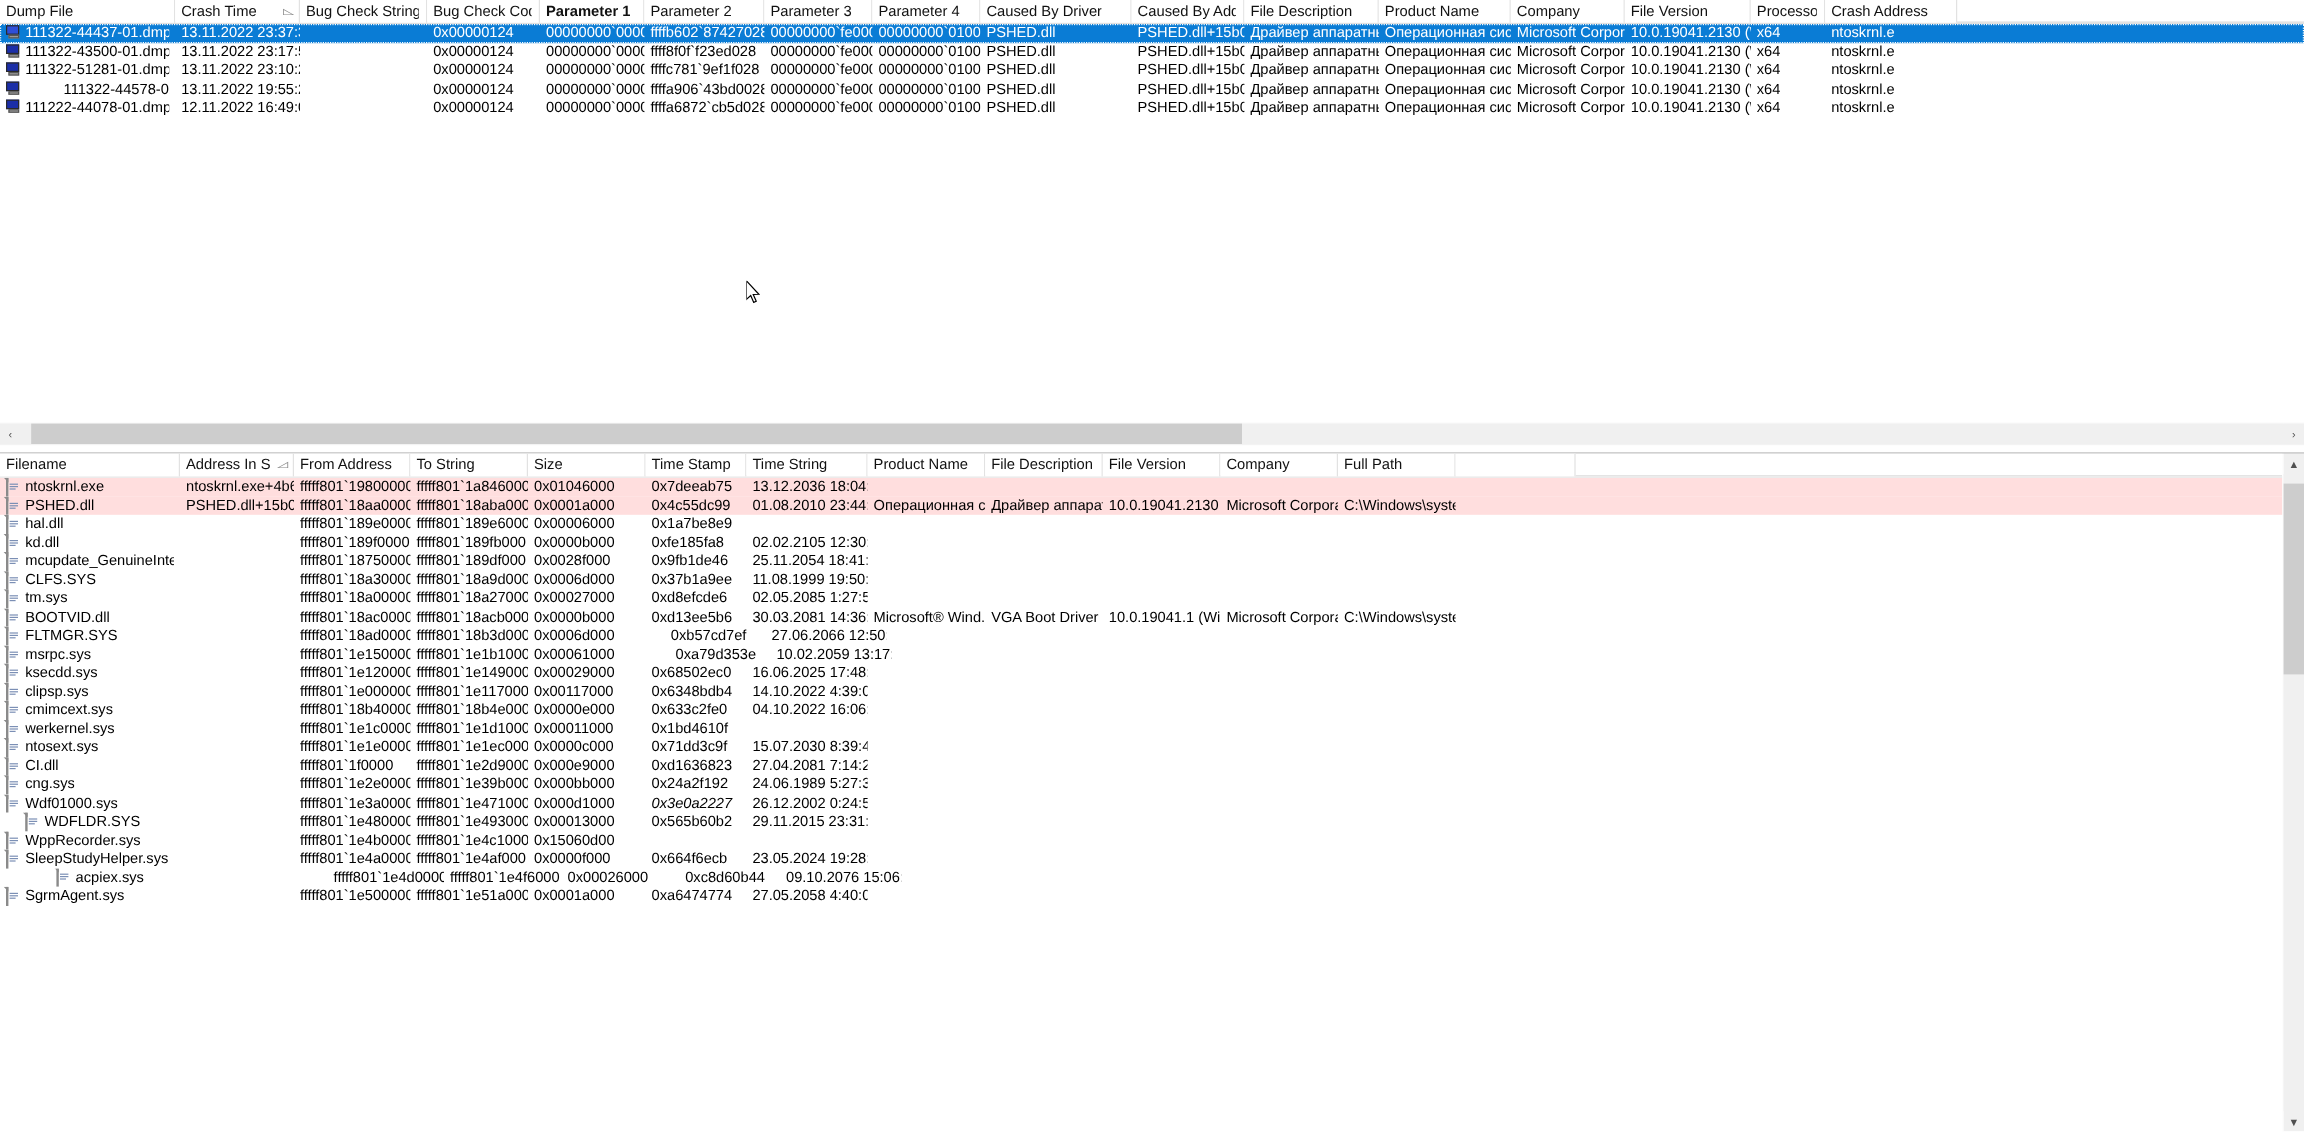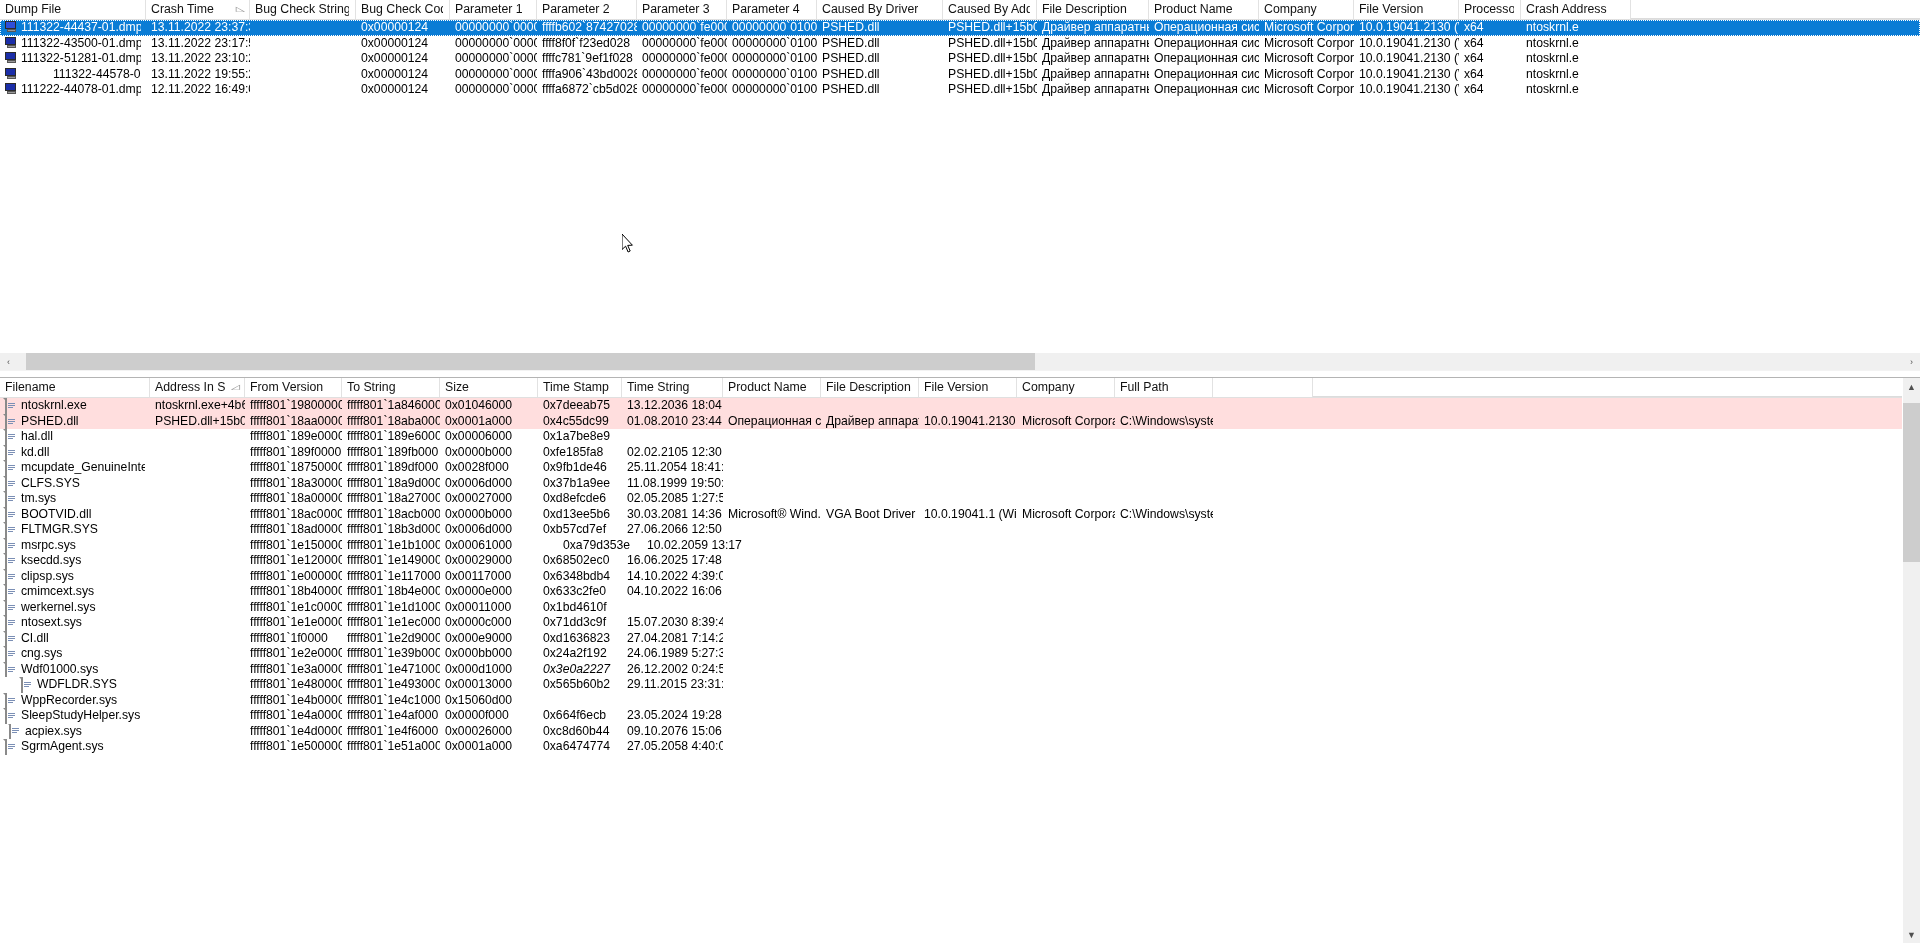--- a/index.html
+++ b/index.html
@@ -267,21 +267,21 @@
           <div class="hcell" style="width: 104px; flex: 0 0 104px;">
             <span class="htext">Crash Time</span>
             <span class="sort-mark" style="font-size: 9px; color: rgb(138, 138, 138);">◺</span>
           </div>
           <div class="hcell" style="width: 106px; flex: 0 0 106px;">
             <span class="htext">Bug Check String</span>
           </div>
           <div class="hcell" style="width: 94px; flex: 0 0 94px;">
             <span class="htext">Bug Check Code</span>
           </div>
-          <div class="hcell" style="width: 87px; flex: 0 0 87px;">
+          <div class="hcell" style="width: 87px; flex: 0 0 87px; font-weight: bold;">
             <span class="htext">Parameter 1</span>
           </div>
           <div class="hcell" style="width: 100px; flex: 0 0 100px;">
             <span class="htext">Parameter 2</span>
           </div>
           <div class="hcell" style="width: 90px; flex: 0 0 90px;">
             <span class="htext">Parameter 3</span>
           </div>
           <div class="hcell" style="width: 90px; flex: 0 0 90px;">
             <span class="htext">Parameter 4</span>
@@ -441,21 +441,21 @@
     <div id="lower-list" class="listview">
       <div class="lv-header" id="lower-header">
           <div class="hcell" style="width: 150px; flex: 0 0 150px;">
             <span class="htext">Filename</span>
           </div>
           <div class="hcell" style="width: 95px; flex: 0 0 95px;">
             <span class="htext">Address In St...</span>
             <span class="sort-mark" style="font-size: 9px; color: rgb(138, 138, 138);">◿</span>
           </div>
           <div class="hcell" style="width: 97px; flex: 0 0 97px;">
-            <span class="htext">From Version</span>
+            <span class="htext">From Address</span>
           </div>
           <div class="hcell" style="width: 98px; flex: 0 0 98px;">
             <span class="htext">To String</span>
           </div>
           <div class="hcell" style="width: 98px; flex: 0 0 98px;">
             <span class="htext">Size</span>
           </div>
           <div class="hcell" style="width: 84px; flex: 0 0 84px;">
             <span class="htext">Time Stamp</span>
           </div>
@@ -628,21 +628,21 @@
           </div>
           <div class="lv-row">
             <div class="cell" style="width: 150px; flex: 0 0 150px; display: flex; align-items: center; padding-left: 2px;">
               <span class="row-icon"><span class="ico-file"></span></span>
               <span style="overflow: hidden; white-space: nowrap;">FLTMGR.SYS</span>
             </div>
             <div class="cell" style="width: 95px; flex: 0 0 95px;"></div>
             <div class="cell" style="width: 97px; flex: 0 0 97px;">fffff801`18ad0000</div>
             <div class="cell" style="width: 98px; flex: 0 0 98px;">fffff801`18b3d000</div>
             <div class="cell" style="width: 98px; flex: 0 0 98px;">0x0006d000</div>
-            <div class="cell" style="width: 84px; flex: 0 0 84px;">0xb57cd7ef</div>
+            <div class="cell" style="width: 84px; flex: 0 0 84px; margin-left: 16px;">0xb57cd7ef</div>
             <div class="cell" style="width: 101px; flex: 0 0 101px;">27.06.2066 12:50:39</div>
             <div class="cell" style="width: 98px; flex: 0 0 98px;"></div>
             <div class="cell" style="width: 98px; flex: 0 0 98px;"></div>
             <div class="cell" style="width: 98px; flex: 0 0 98px;"></div>
             <div class="cell" style="width: 98px; flex: 0 0 98px;"></div>
             <div class="cell" style="width: 98px; flex: 0 0 98px;"></div>
             <div class="cell" style="width: 100px; flex: 0 0 100px;"></div>
           </div>
           <div class="lv-row">
             <div class="cell" style="width: 150px; flex: 0 0 150px; display: flex; align-items: center; padding-left: 2px;">
@@ -854,21 +854,21 @@
             <div class="cell" style="width: 84px; flex: 0 0 84px;">0x664f6ecb</div>
             <div class="cell" style="width: 101px; flex: 0 0 101px;">23.05.2024 19:28:59</div>
             <div class="cell" style="width: 98px; flex: 0 0 98px;"></div>
             <div class="cell" style="width: 98px; flex: 0 0 98px;"></div>
             <div class="cell" style="width: 98px; flex: 0 0 98px;"></div>
             <div class="cell" style="width: 98px; flex: 0 0 98px;"></div>
             <div class="cell" style="width: 98px; flex: 0 0 98px;"></div>
             <div class="cell" style="width: 100px; flex: 0 0 100px;"></div>
           </div>
           <div class="lv-row">
-            <div class="cell" style="width: 150px; flex: 0 0 150px; display: flex; padding-left: 6px;">
+            <div class="cell" style="width: 150px; flex: 0 0 150px; display: flex; padding-left: 16px; margin-left: 28px;">
               <span class="row-icon"><span class="ico-file"></span></span>
               <span style="overflow: hidden; white-space: nowrap;">acpiex.sys</span>
             </div>
             <div class="cell" style="width: 95px; flex: 0 0 95px;"></div>
             <div class="cell" style="width: 97px; flex: 0 0 97px;">fffff801`1e4d0000</div>
             <div class="cell" style="width: 98px; flex: 0 0 98px;">fffff801`1e4f6000</div>
             <div class="cell" style="width: 98px; flex: 0 0 98px;">0x00026000</div>
             <div class="cell" style="width: 84px; flex: 0 0 84px;">0xc8d60b44</div>
             <div class="cell" style="width: 101px; flex: 0 0 101px;">09.10.2076 15:06:28</div>
             <div class="cell" style="width: 98px; flex: 0 0 98px;"></div>

